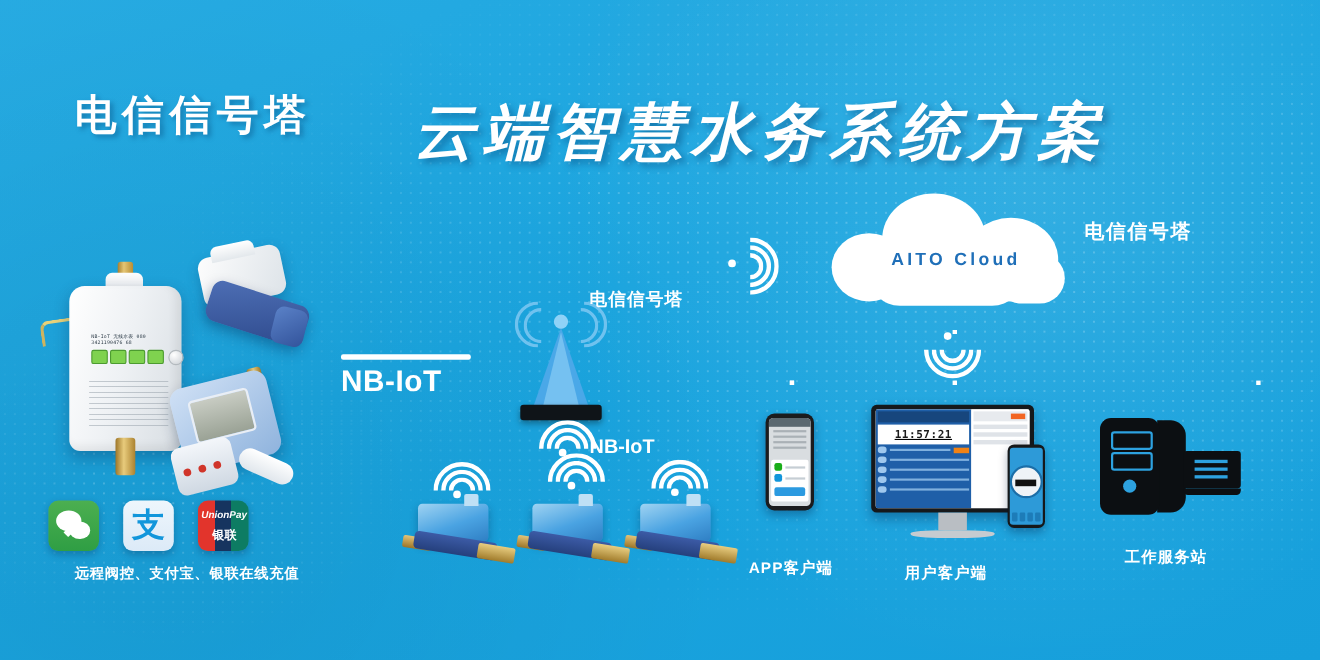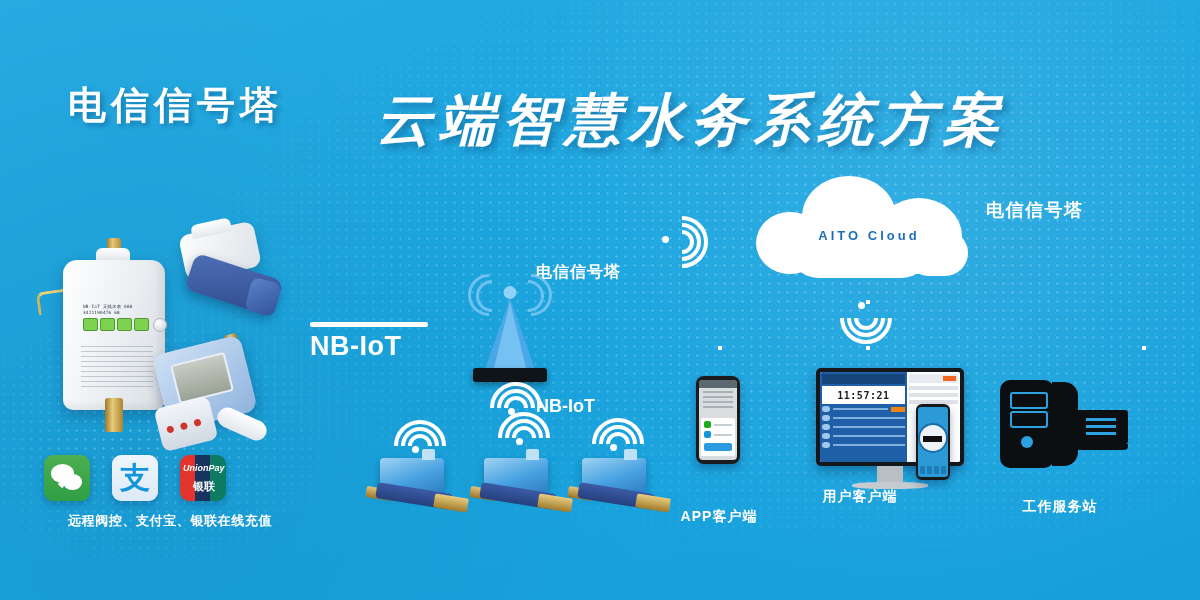--- a/index.html
+++ b/index.html
@@ -226,21 +226,21 @@
   
   .cloud{position:absolute;left:756px;top:176px;width:220px;height:110px;}
   .cloud b{position:absolute;background:#fff;border-radius:50%;display:block;}
   .cloud .c1{left:46px;top:0px;width:94px;height:82px;}
   .cloud .c2{left:0px;top:36px;width:68px;height:62px;}
   .cloud .c3{left:120px;top:22px;width:86px;height:76px;}
   .cloud .c4{left:34px;top:46px;width:140px;height:56px;border-radius:30px;}
   .cloud .c5{left:150px;top:54px;width:62px;height:46px;border-radius:26px;}
   .cloud-text{
     position:absolute;left:38px;top:52px;width:150px;text-align:center;
-    color:#1f6fb8;font-size:13px;font-weight:bold;letter-spacing:3px;z-index:3;
+    color:#1f6fb8;font-size:16px;font-weight:bold;letter-spacing:3px;z-index:3;
   }
   .cloud-label{
     position:absolute;left:986px;top:198px;color:#fff;font-size:18px;font-weight:bold;
     letter-spacing:1.5px;white-space:nowrap;
   }
 
   
   .conn-h{
     position:absolute;left:718px;top:346px;width:428px;height:4px;
     background-image:linear-gradient(90deg,#fff 0 4px, rgba(0,0,0,0) 4px 9px);
@@ -282,21 +282,21 @@
   .phone-app .hdr{height:8px;background:#5b6870;}
   .phone-app .ln{height:2px;margin:3px 4px;background:#aab1b6;}
   .phone-app .sheet{position:absolute;left:2px;bottom:4px;right:2px;height:38px;background:#fff;border-radius:2px;}
   .phone-app .row{display:flex;align-items:center;gap:3px;margin:3px 3px 0;}
   .phone-app .row i{width:7px;height:7px;border-radius:2px;}
   .phone-app .row i.w{background:#1aad19;}
   .phone-app .row i.a{background:#1296db;}
   .phone-app .row span{flex:1;height:2px;background:#c6ced4;}
   .phone-app .btn{margin:5px 3px 0;height:8px;background:#2b9ae0;border-radius:2px;}
 
-  .monitor{position:absolute;left:816px;top:368px;width:148px;height:122px;}
+  .monitor{position:absolute;left:792px;top:368px;width:148px;height:122px;text-decoration:underline;}
   .monitor .bezel{width:148px;height:98px;background:#15181b;border-radius:5px;padding:4px;box-sizing:border-box;box-shadow:0 5px 11px rgba(0,30,70,.35);}
   .monitor .scr{width:100%;height:100%;background:#f1f3f5;display:flex;overflow:hidden;border-radius:2px;}
   .monitor .left{width:62%;background:#1f5fa8;}
   .monitor .tbar{height:10px;margin:2px;background:#17467d;}
   .monitor .clock{margin:2px;height:18px;background:#fff;display:flex;align-items:center;justify-content:center;color:#1b1b1b;font-size:10px;font-weight:bold;font-family:"DejaVu Sans Mono",monospace;letter-spacing:.5px;}
   .monitor .list{margin:2px;}
   .monitor .li{display:flex;align-items:center;gap:3px;margin-bottom:3px;}
   .monitor .li b{width:8px;height:6px;background:#9fc8ee;border-radius:3px;display:block;}
   .monitor .li span{flex:1;height:2px;background:#7fb0de;}
   .monitor .li em{width:14px;height:5px;background:#f08215;display:block;}
@@ -327,21 +327,21 @@
   .workstation .laptop .lid i.l1{top:8px;width:30px;}
   .workstation .laptop .lid i.l2{top:15px;width:30px;}
   .workstation .laptop .lid i.l3{top:22px;width:30px;}
   .workstation .laptop .base{width:52px;height:6px;background:#0c0f12;border-radius:0 0 4px 4px;}
 
   .dev-label{
     position:absolute;color:#fff;font-size:14px;font-weight:bold;letter-spacing:1px;
     white-space:nowrap;text-align:center;
   }
   .lbl-app{left:676px;top:498px;width:86px;margin-top:10px;}
-  .lbl-pc{left:812px;top:488px;width:96px;}
+  .lbl-pc{left:812px;top:512px;width:96px;}
   .lbl-ws{left:1012px;top:498px;width:96px;}
 </style>
 </head>
 <body>
 
 <div id="poster">
   <div class="dots"></div>
   <div class="dots2"></div>
 
   <div class="sub-head">

